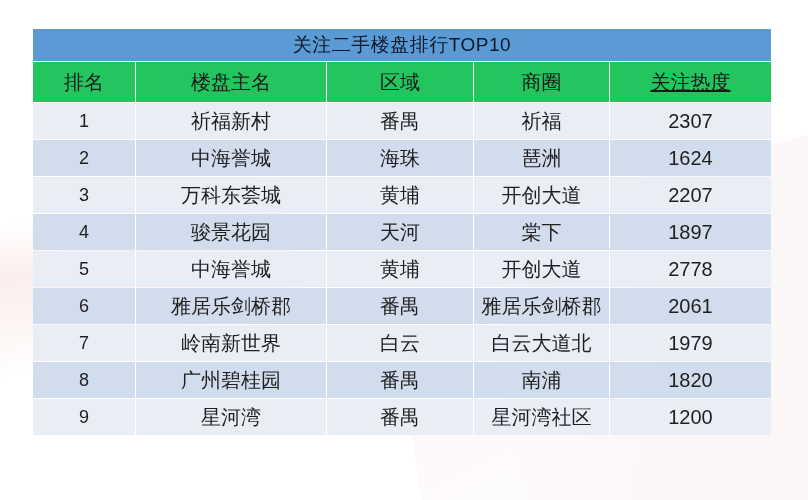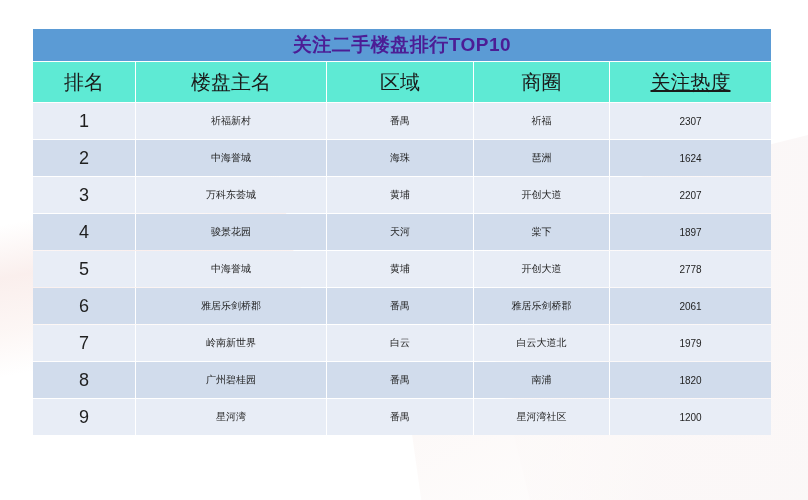--- a/index.html
+++ b/index.html
@@ -61,44 +61,44 @@
 
   table.rank-table {
     width: 100%;
     border-collapse: separate;
     border-spacing: 0 1px;
     table-layout: fixed;
   }
 
   .title-bar td {
     background: #5B9BD5;
-    color: #4c1d95;
+    color: #0f172a;
     font-size: 19px;
-    font-weight: bold;
+    font-weight: normal;
     text-align: center;
     letter-spacing: 0.5px;
     height: 32px;
     padding: 0;
   }
 
   thead.col-head th {
-    background: #5eead4;
+    background: #22c55e;
     color: #1a1a1a;
     font-size: 20px;
     font-weight: normal;
     text-align: center;
     height: 40px;
     padding: 0;
     border-right: 1px solid #ffffff;
   }
   thead.col-head th:last-child { border-right: none; text-decoration: underline; }
 
   tbody.rows tr td {
     text-align: center;
-    font-size: 10px;
+    font-size: 20px;
     color: #1f1f1f;
     height: 36px;
     padding: 0;
     border-right: 1px solid #ffffff;
   }
   tbody.rows tr td:last-child { border-right: none; margin-top: 37px; }
 
   tbody.rows tr.odd td  { background: #E8EDF6; }
   tbody.rows tr.even td { background: #D1DCEC; }
 

